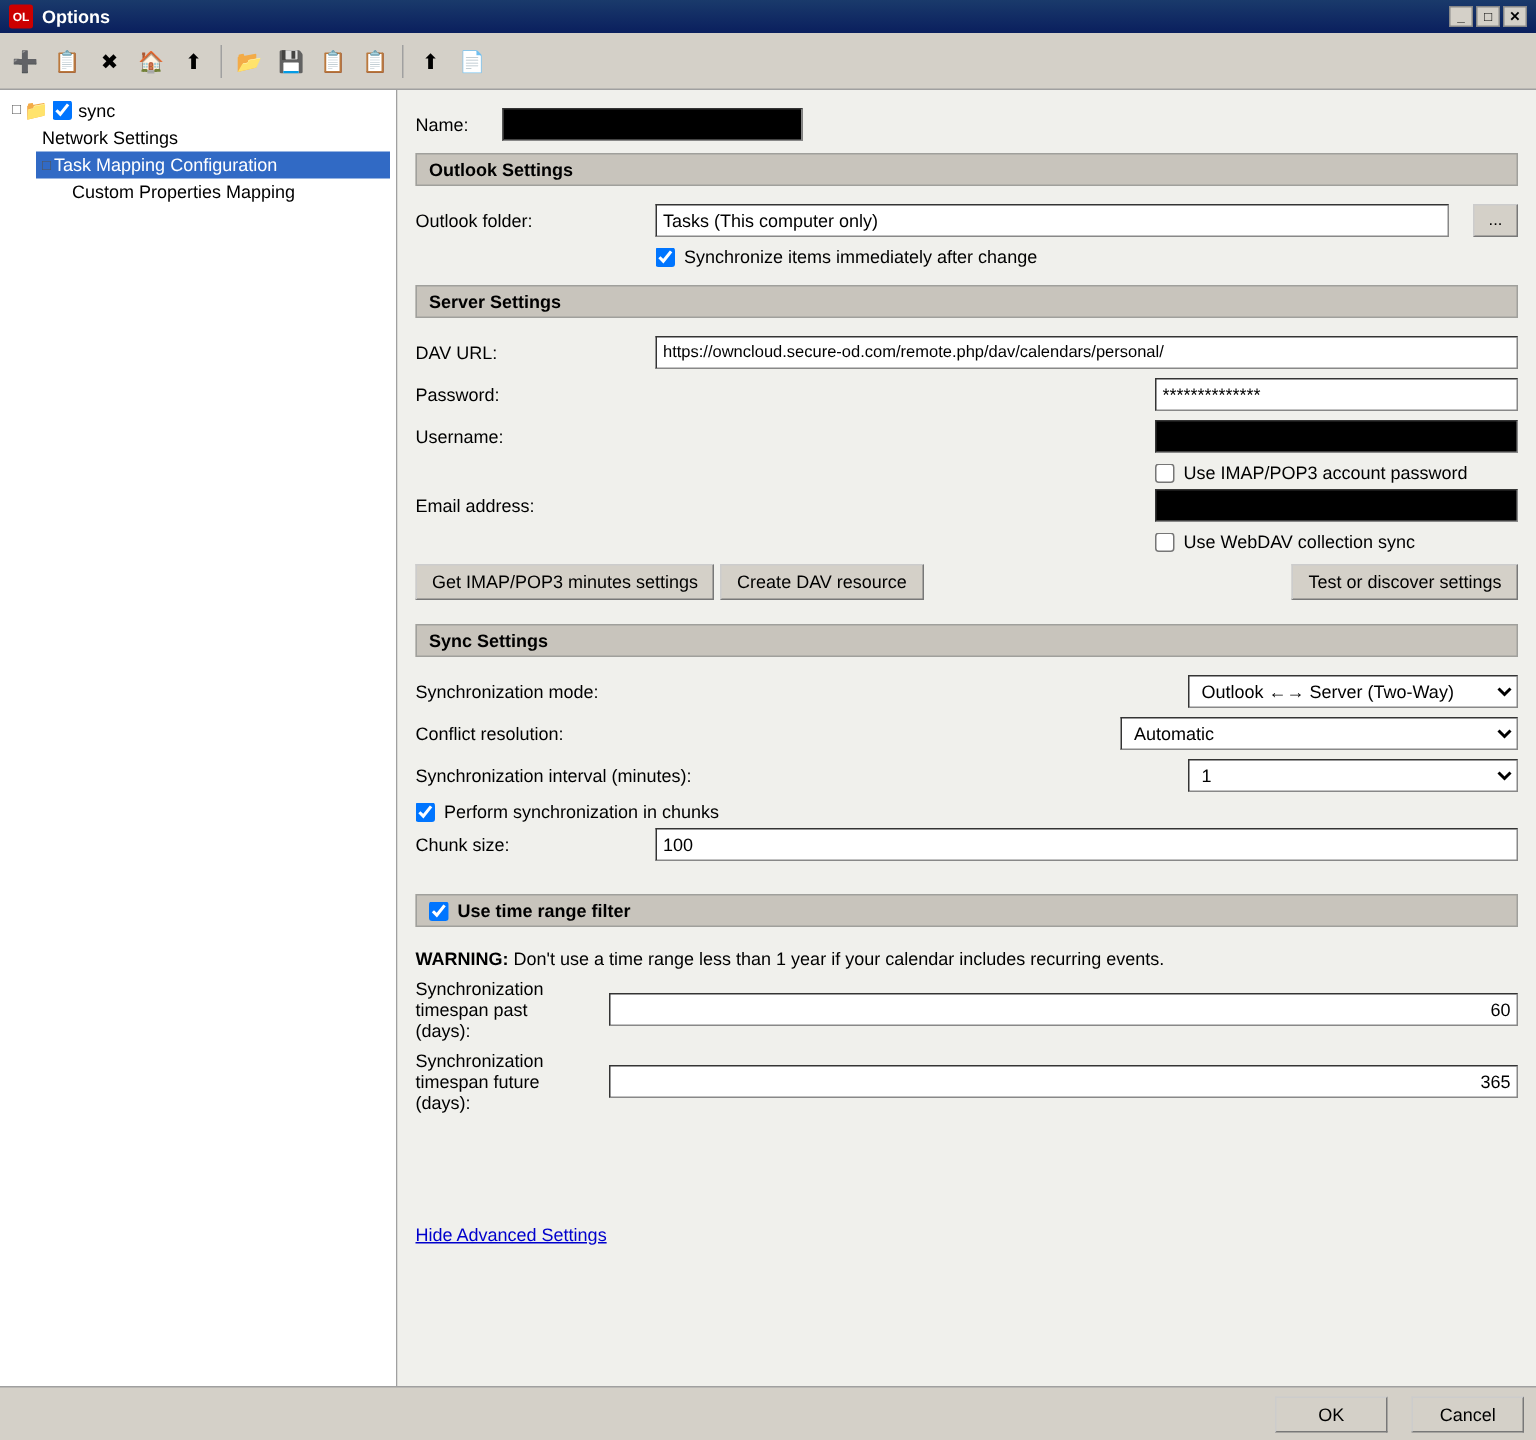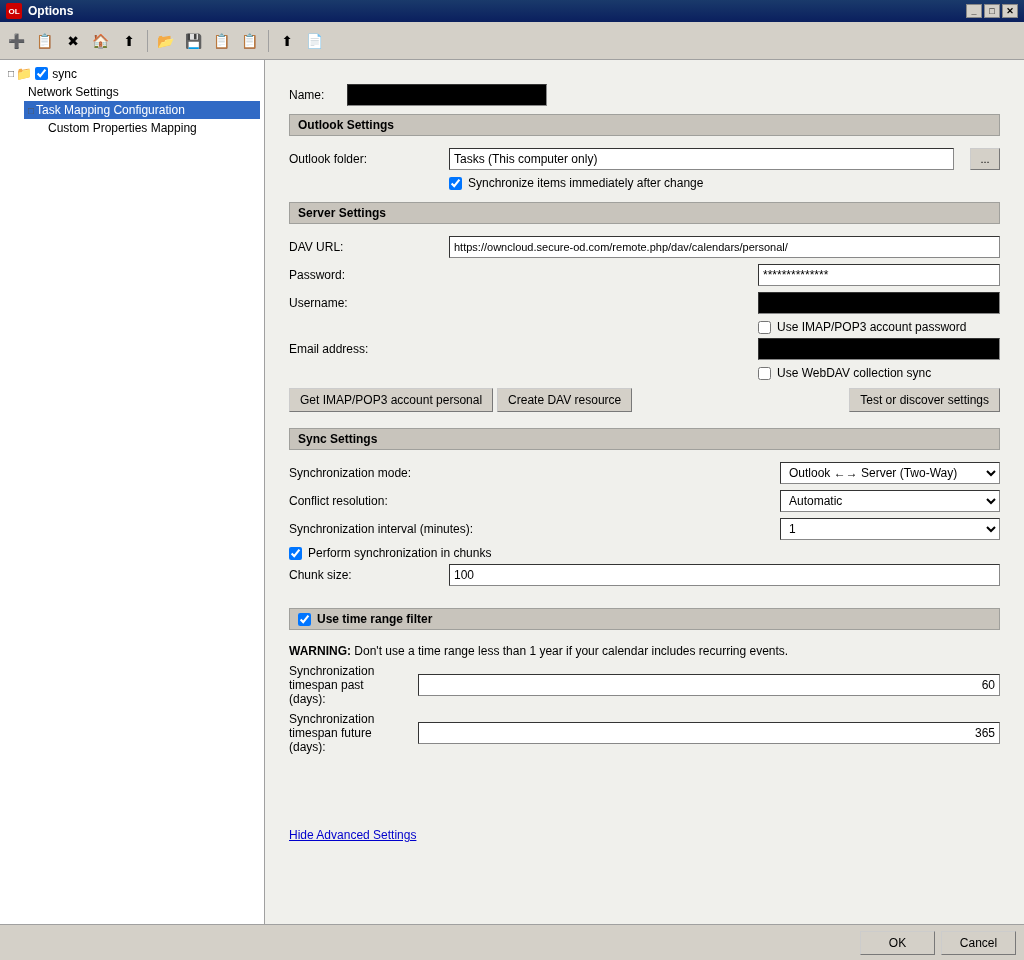--- a/index.html
+++ b/index.html
@@ -108,21 +108,21 @@
       margin-right: 3px;
       font-size: 13px;
     }
     .tree-children { padding-left: 20px; }
     .tree-label { font-size: 12px; }
 
     
     .content {
       flex: 1;
       overflow-y: auto;
-      padding: 24px;
+      padding: 12px;
       background: #f0f0ec;
     }
 
     
     .form-row {
       display: flex;
       align-items: center;
       margin-bottom: 6px;
     }
     .form-label {
@@ -311,21 +311,21 @@
 
     
     .bottom-bar {
       height: 36px;
       background: #d4d0c8;
       border-top: 1px solid #a0a0a0;
       display: flex;
       align-items: center;
       justify-content: flex-end;
       padding: 0 8px;
-      gap: 6px;
+      gap: 16px;
     }
     .bottom-btn {
       min-width: 75px;
       height: 24px;
       padding: 0 12px;
       background: #d4d0c8;
       border: 1px outset #ccc;
       cursor: pointer;
       font-size: 12px;
     }
@@ -445,42 +445,42 @@
           <input type="text" style="background: rgb(0, 0, 0); width: 242px; color: rgb(0, 0, 0);">
         </div>
       </div>
       <div style="display:flex; justify-content:flex-end; margin-bottom:8px;">
         <div style="display:flex; align-items:center; gap:6px; width:242px;">
           <input type="checkbox" style="">
           <span>Use WebDAV collection sync</span>
         </div>
       </div>
       <div class="btn-row">
-        <button class="action-btn">Get IMAP/POP3 account personal</button>
+        <button class="action-btn">Get IMAP/POP3 minutes settings</button>
         <button class="action-btn">Create DAV resource</button>
         <button class="action-btn test-btn">Test or discover settings</button>
       </div>
     </div>
 
     <div class="section-header">Sync Settings</div>
     <div class="section-content">
       <div class="form-row">
         <span class="form-label">Synchronization mode:</span>
         <div class="form-field right-aligned">
           <select style="width:220px;">
             <option>Outlook ←→ Server (Two-Way)</option>
             <option>Outlook → Server (One-Way)</option>
             <option>Server → Outlook (One-Way)</option>
           </select>
         </div>
       </div>
       <div class="form-row">
         <span class="form-label">Conflict resolution:</span>
         <div class="form-field right-aligned">
-          <select style="width:220px;">
+          <select style="width:265px;">
             <option>Automatic</option>
             <option>Outlook wins</option>
             <option>Server wins</option>
           </select>
         </div>
       </div>
       <div class="form-row">
         <span class="form-label">Synchronization interval (minutes):</span>
         <div class="form-field right-aligned">
           <select style="width:220px;">

